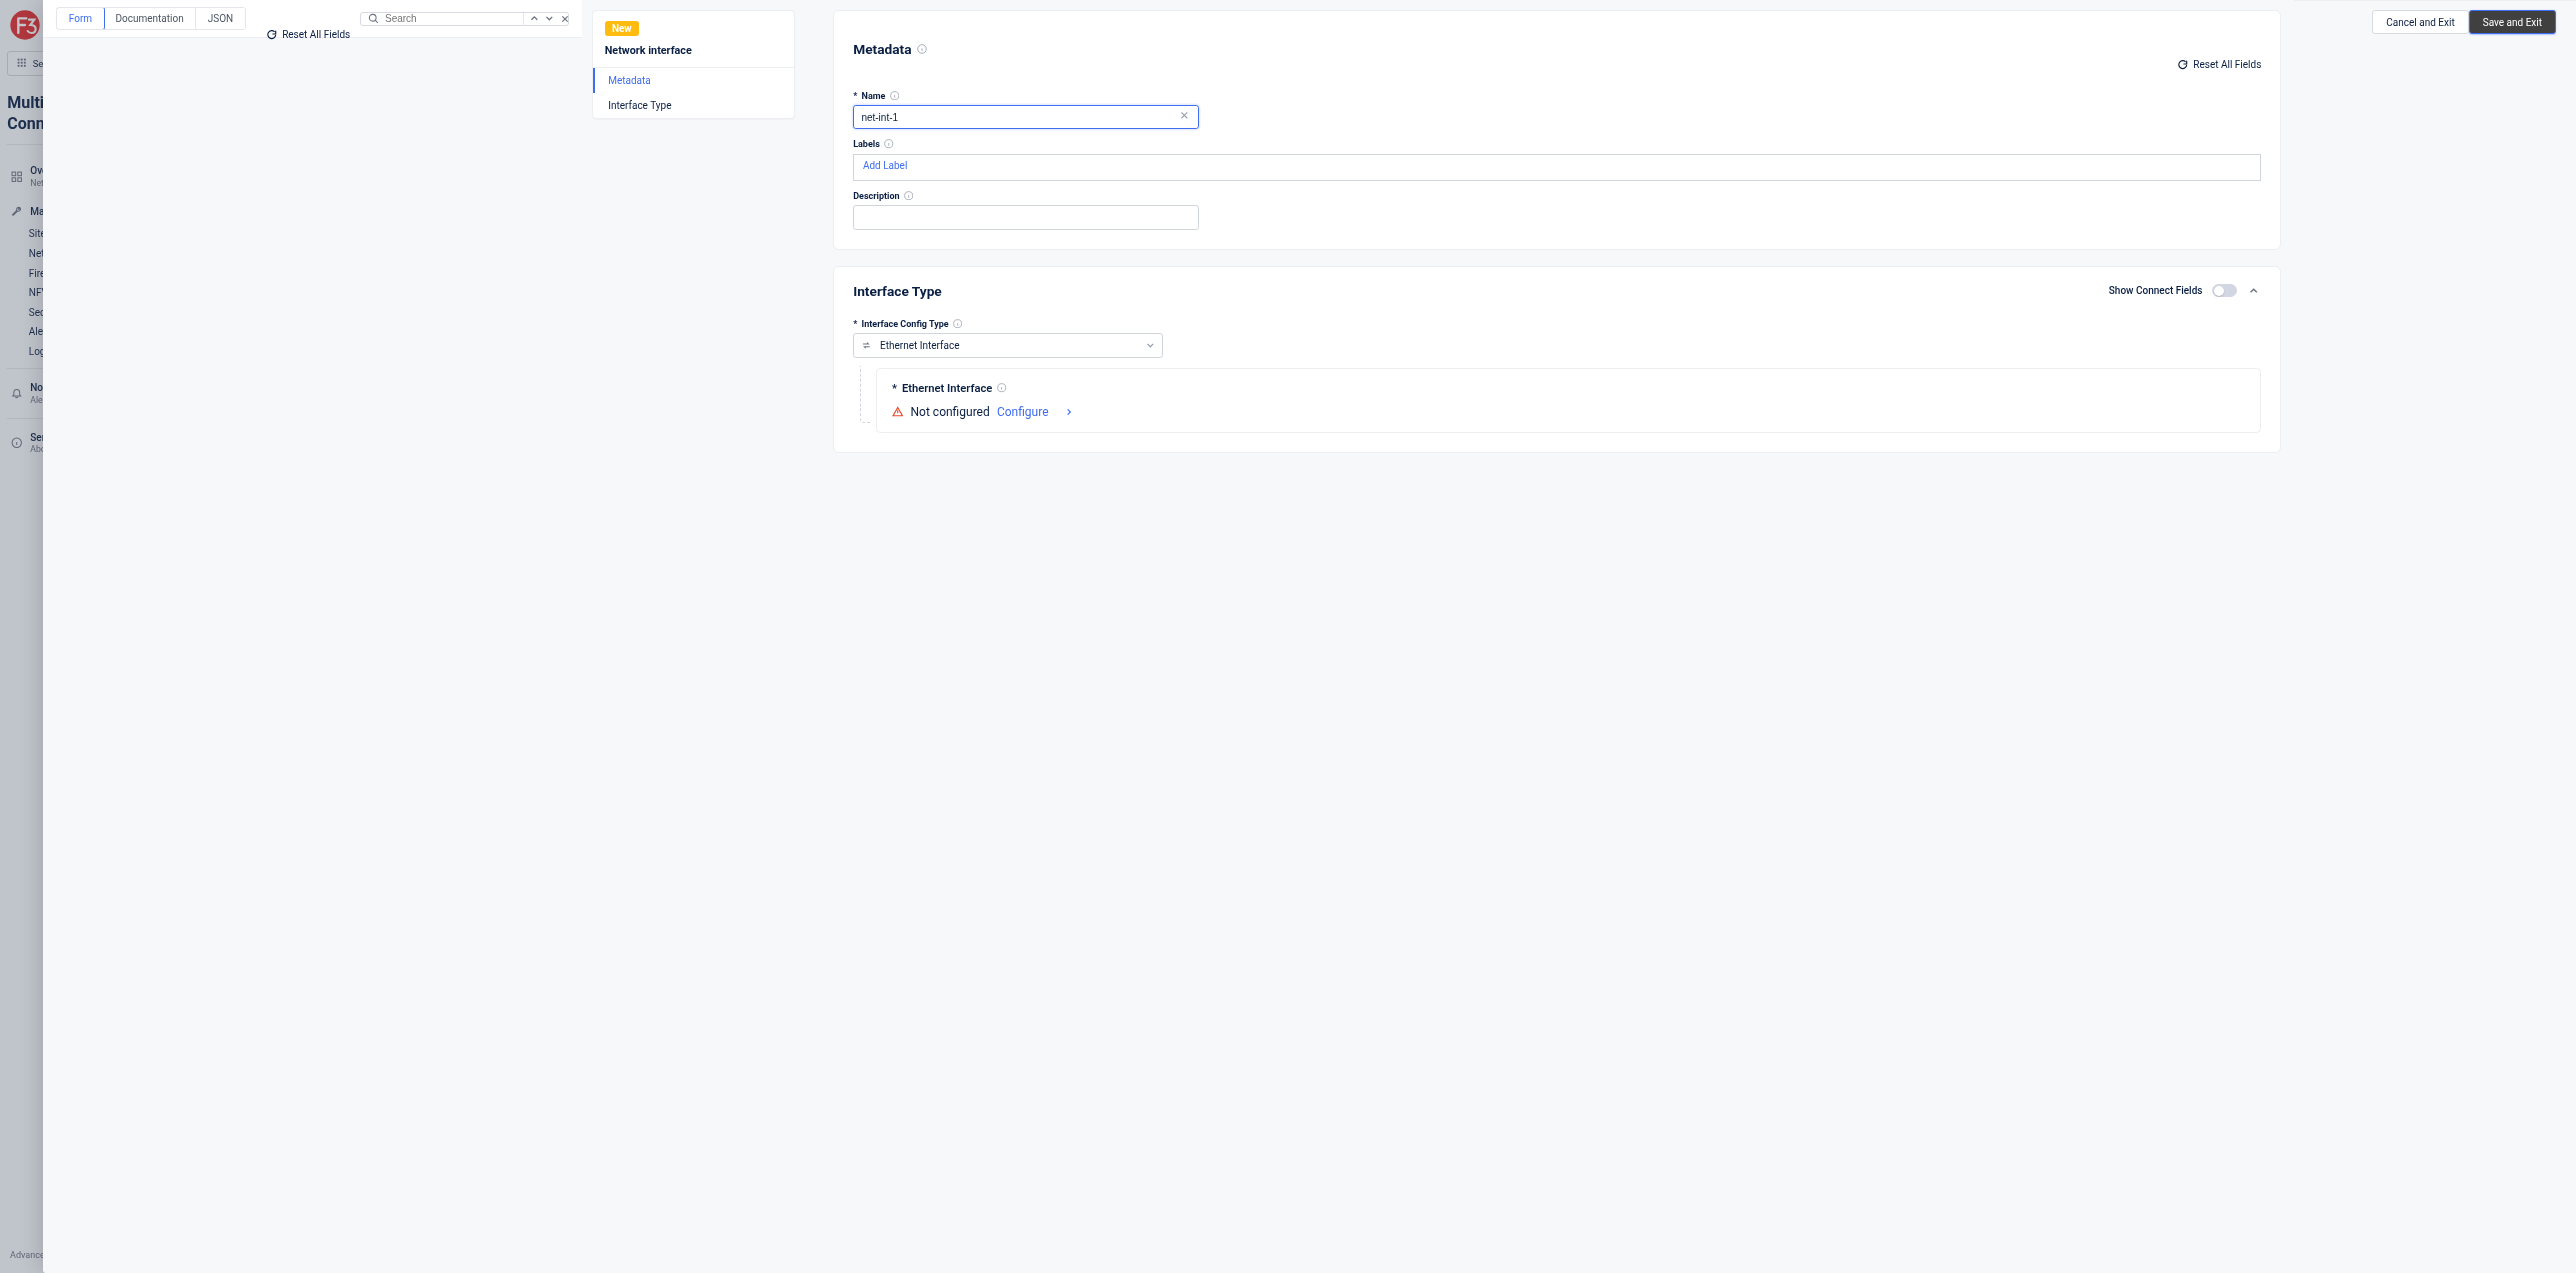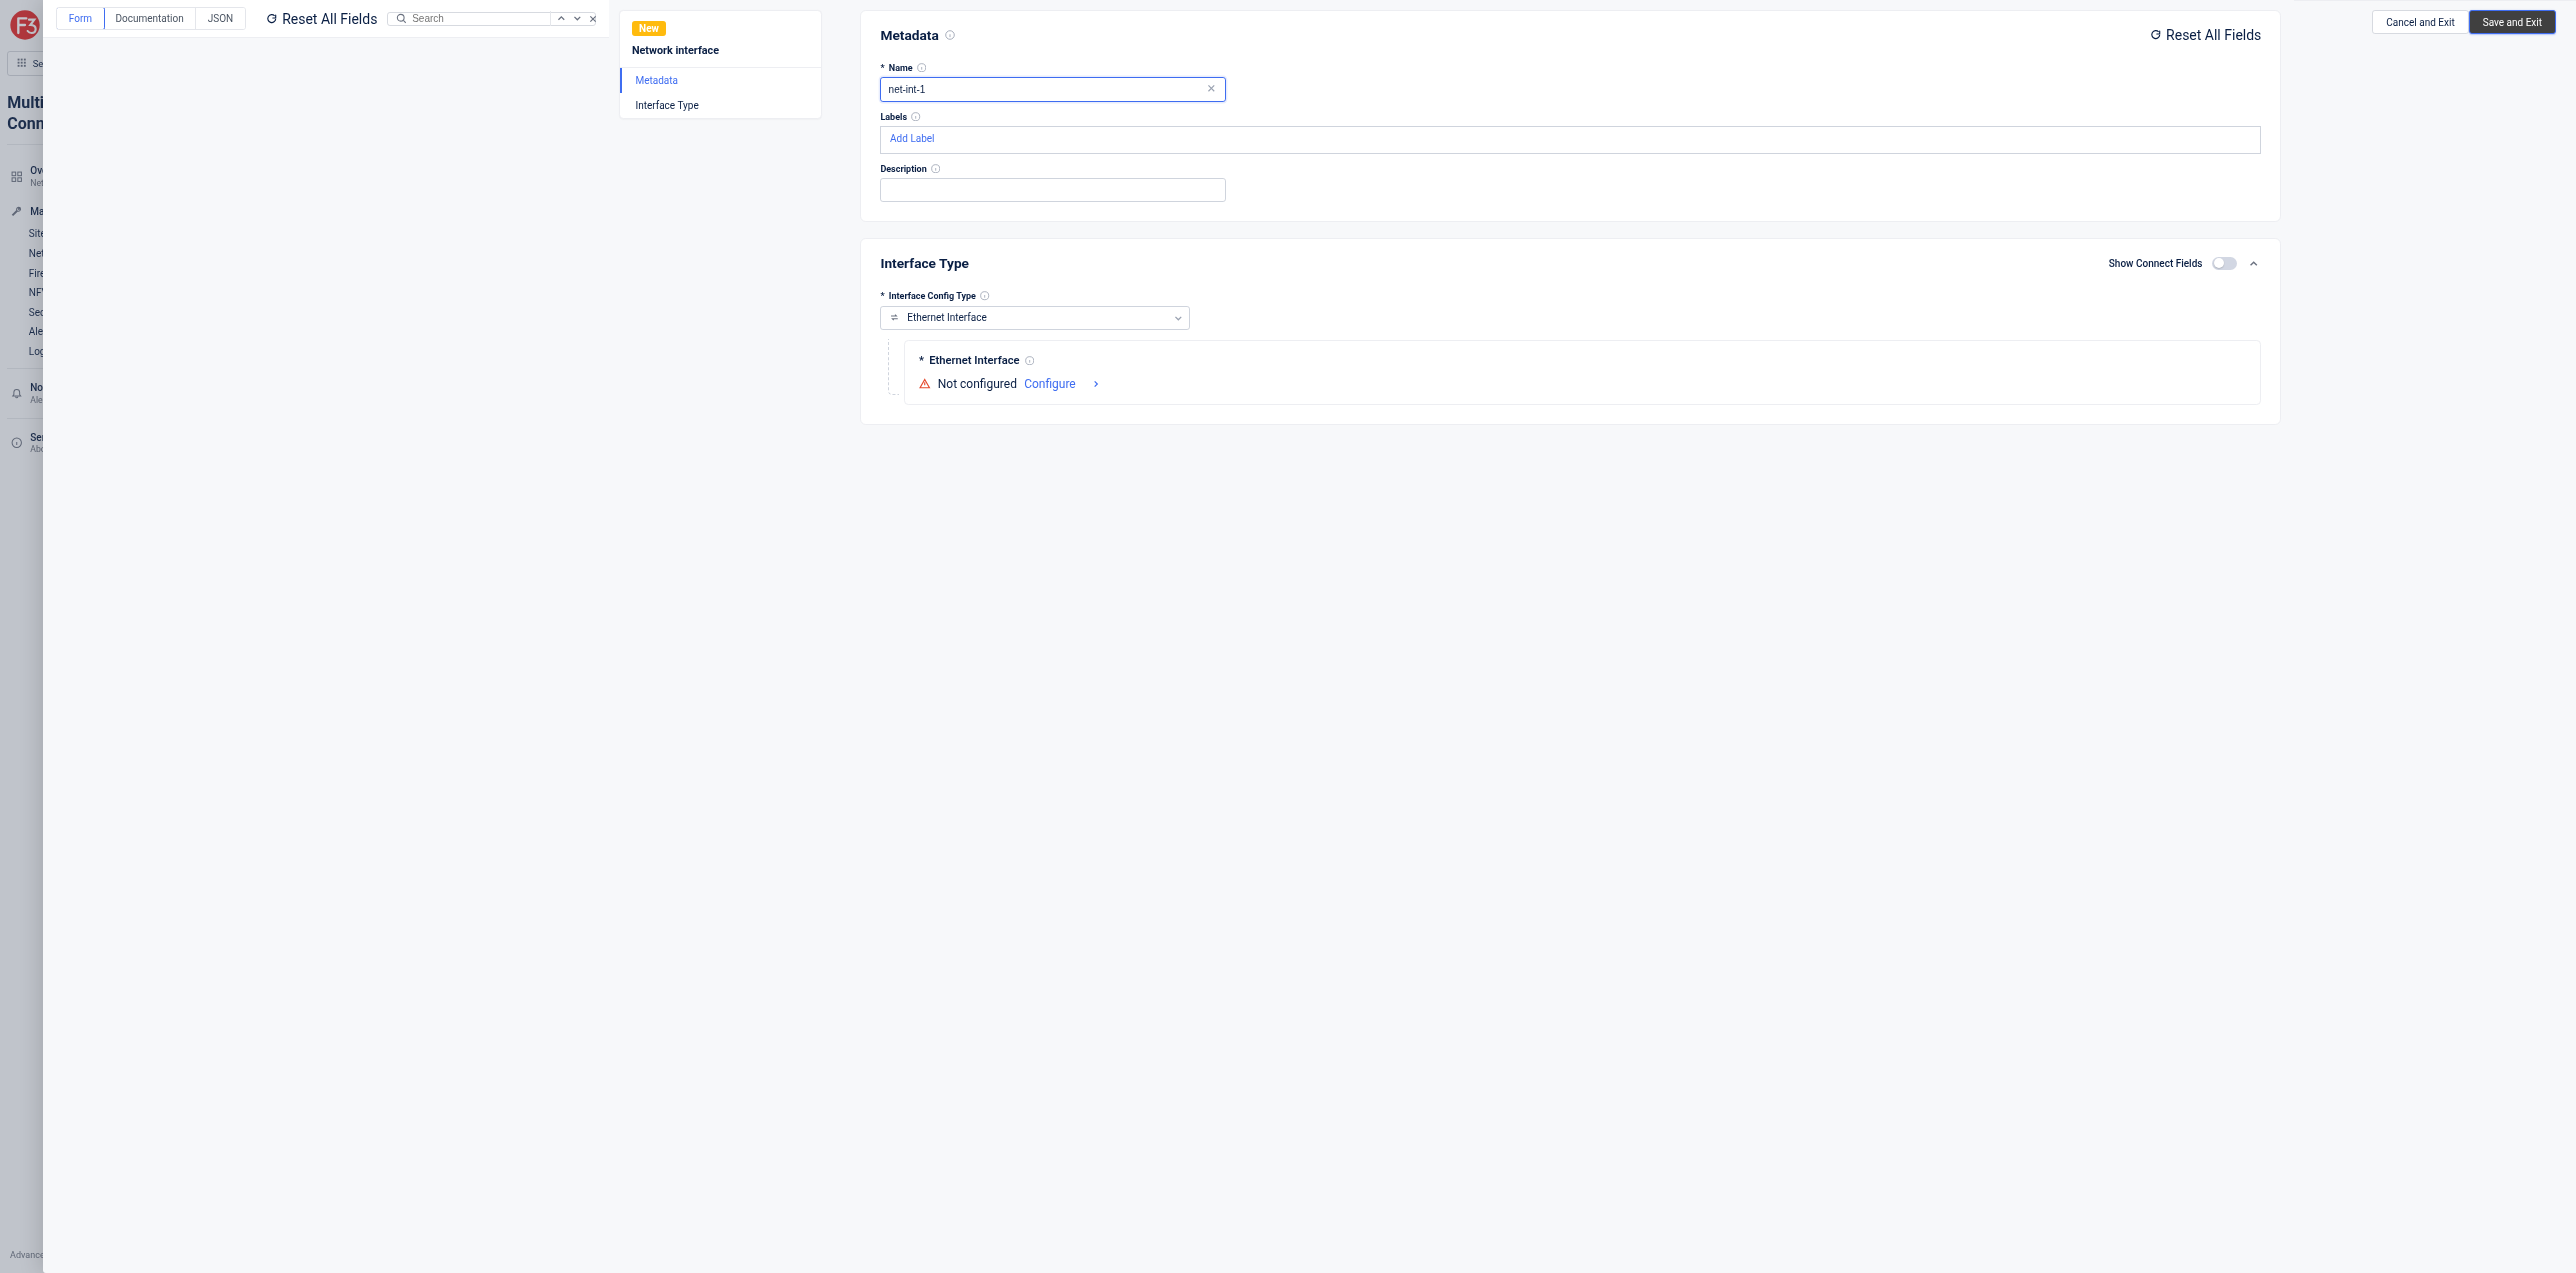--- a/index.html
+++ b/index.html
@@ -25,21 +25,21 @@
   .dim-overlay { position: absolute; inset: 0; background: rgba(70, 80, 100, 0.32); }
 
   
   .modal { position: absolute; top: 0; bottom: 0; left: 43px; right: 0; background: #f7f8fa; display: flex; border-top-left-radius: 2.9px; border-bottom-left-radius: 2.9px; box-shadow: -2.9px 0 21.6px rgba(0,0,0,0.15); }
   .modal-head { height: 38px; display: flex; align-items: center; padding: 0 13px; border-bottom: 0.7px solid #edeef2; background: #fff; gap: 10px; }
   .view-tabs { display: inline-flex; border: 0.7px solid #e4e6eb; border-radius: 2.9px; overflow: hidden; height: 23px; }
   .view-tab { padding: 0 11.5px; display: flex; align-items: center; font-size: 10px; color: #4b5563; background: #fff; cursor: pointer; border-right: 0.7px solid #e4e6eb; }
   .view-tab:last-child { border-right: none; }
   .view-tab.active { color: #3f6df1; border: 0.7px solid #3f6df1; border-radius: 2.2px; margin: -0.7px; z-index: 1; }
   .spacer { flex: 1; }
-  .reset-link { display: inline-flex; align-items: center; gap: 5px; color: #0a1f44; font-size: 14px; cursor: pointer; }
+  .reset-link { display: inline-flex; align-items: center; gap: 5px; color: #0a1f44; font-size: 10px; cursor: pointer; margin-top: 32px; }
   .searchbox { display: flex; align-items: center; border: 0.7px solid #d7dae0; border-radius: 2.9px; height: 14px; padding: 0 2.9px 0 7.2px; width: 209px; gap: 5.8px; color: #6b7280; }
   .searchbox input { border: none; outline: none; flex: 1; font-size: 10px; color: #0a1f44; background: transparent; }
   .searchbox .sb-actions { display: flex; align-items: center; gap: 1.4px; border-left: 0.7px solid #e5e7eb; padding-left: 2.9px; }
   .sb-btn { width: 14.4px; height: 14.4px; display: inline-flex; align-items: center; justify-content: center; color: #6b7280; cursor: pointer; }
 
   .modal-body { flex: 1; display: flex; overflow: hidden; }
 
   
   .nav-panel { width: 213px; padding: 10px 0 10px 0; }
   .nav-card { background: #fff; border: 0.7px solid #edeef2; border-radius: 4.3px; margin-left: 10px; overflow: hidden; box-shadow: 0 0.7px 1.4px rgba(0,0,0,0.03); }

